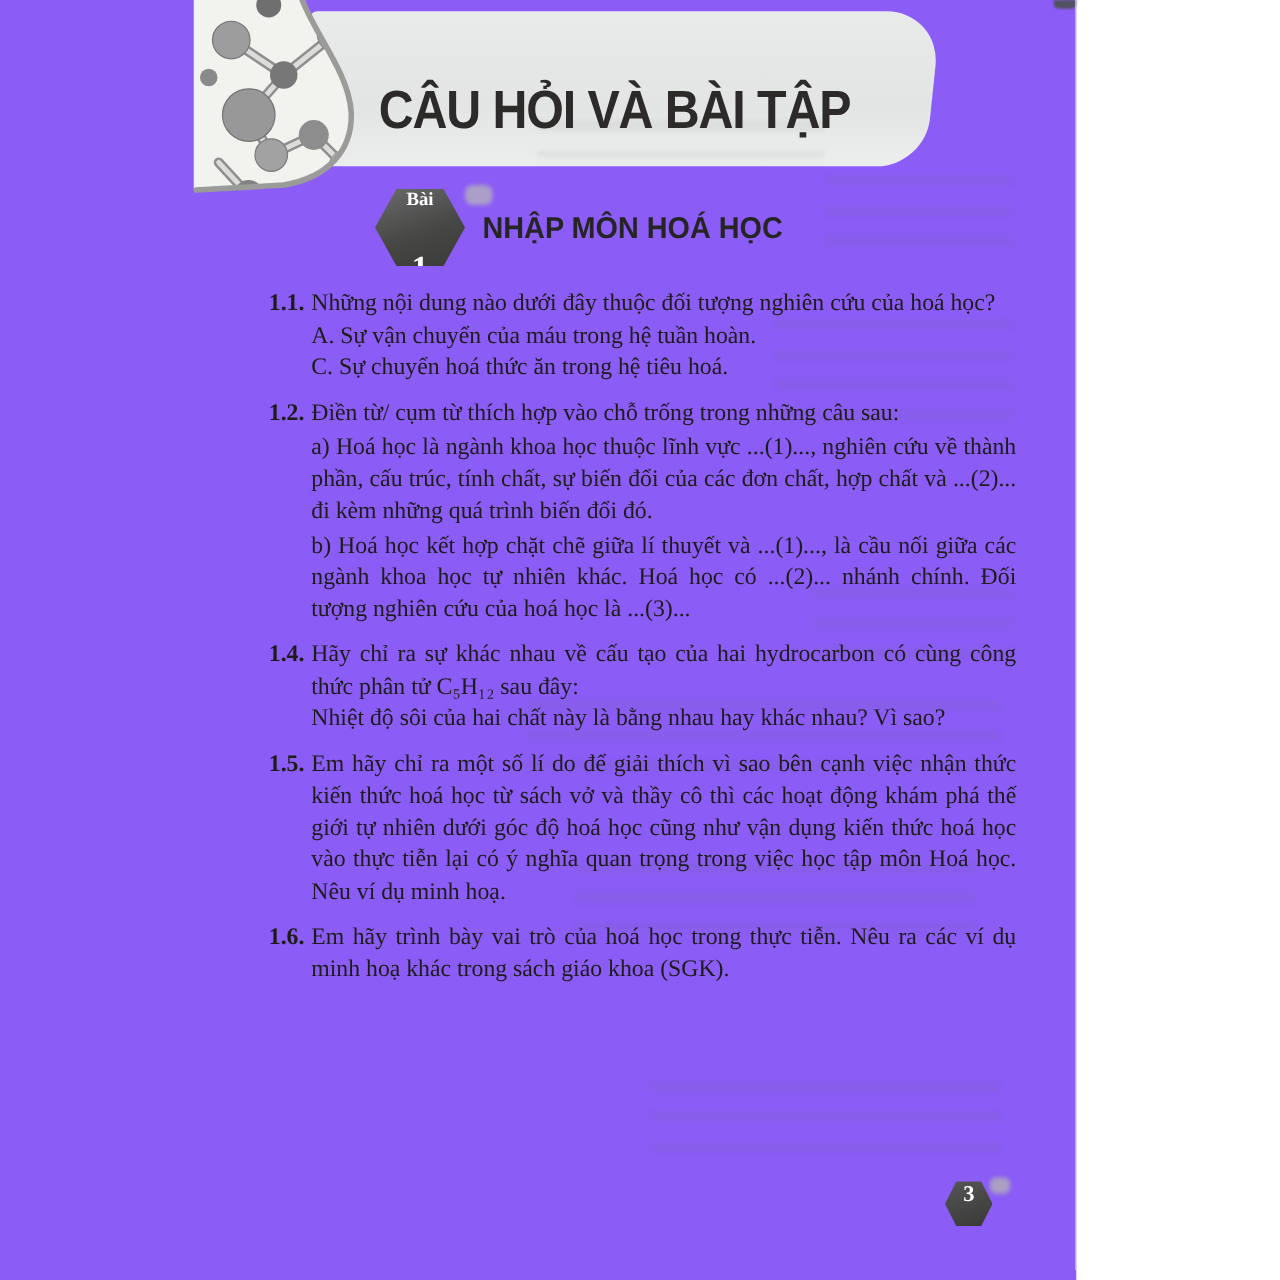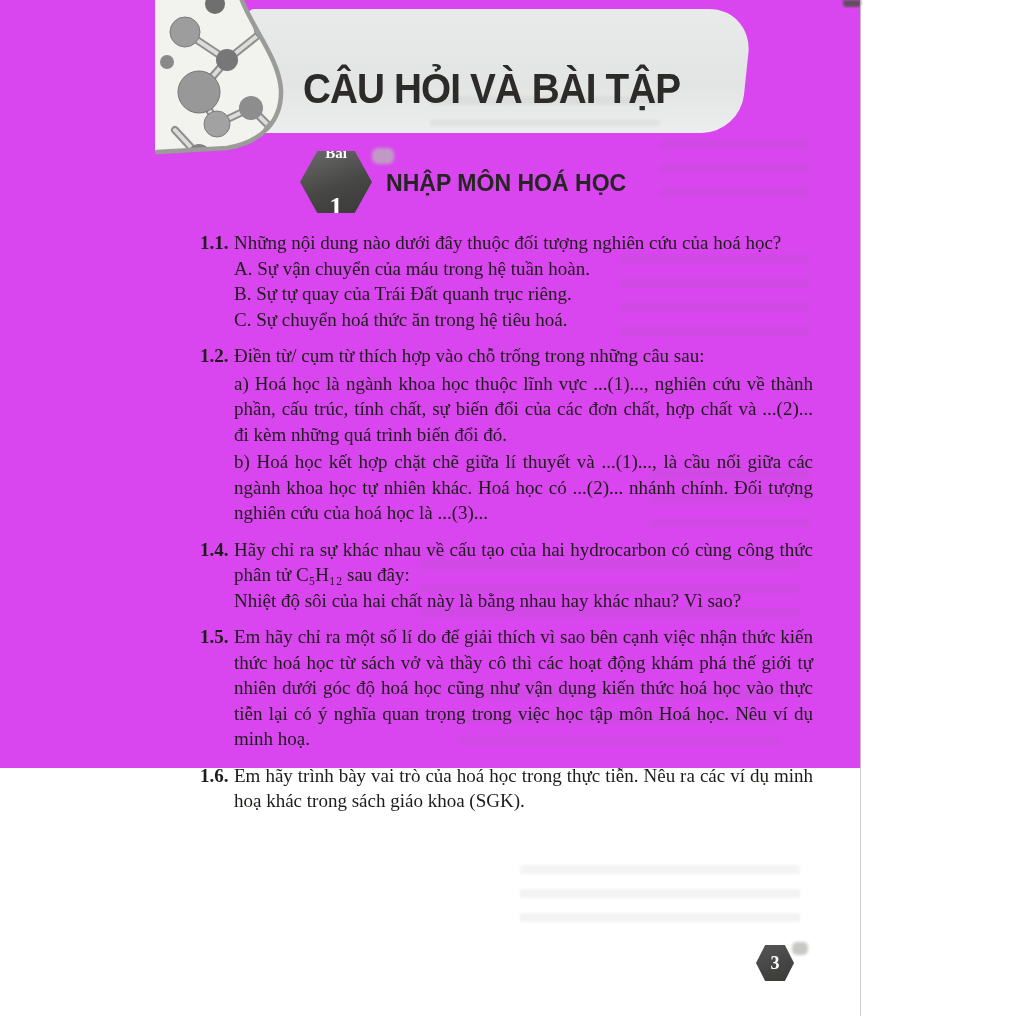--- a/index.html
+++ b/index.html
@@ -4,22 +4,22 @@
 <style>
   html,body{margin:0;padding:0;}
   body{
     width:1024px;height:1024px;position:relative;overflow:hidden;
     background:#ffffff;
     font-family:"Liberation Serif","DejaVu Serif",serif;
     color:#1d1c1a;
   }
   
   .scan-page{
-    position:absolute;left:0;top:0;width:861px;height:768px;
-    background:#d946ef;
+    position:absolute;left:0;top:0;width:861px;height:1024px;
+    background:#8b5cf6;
   }
   .page-edge-line{
     position:absolute;left:860px;top:0;width:1px;height:1016px;
     background:#c8c8c2;opacity:.85;
   }
   .corner-smudge{
     position:absolute;left:843px;top:0;width:18px;height:7px;
     background:#45503c;border-radius:0 0 4px 4px;filter:blur(1px);opacity:.8;
   }
   
@@ -35,21 +35,21 @@
     position:absolute;left:303px;top:64px;width:420px;z-index:3;
     font-family:"Liberation Sans","DejaVu Sans",sans-serif;
     font-weight:800;font-size:43px;letter-spacing:-1px;color:#2c2b29;
     transform:scaleX(.9);transform-origin:left center;white-space:nowrap;
   }
   
   .molecule-wrap{position:absolute;left:155px;top:0;width:148px;height:162px;z-index:2;}
   
   .hexagon{
     clip-path:polygon(24% 0%,76% 0%,100% 50%,76% 100%,24% 100%,0% 50%);
-    display:flex;flex-direction:column;align-items:center;justify-content:center;gap:33px;
+    display:flex;flex-direction:column;align-items:center;gap:33px;
   }
   .lesson-badge{
     position:absolute;left:300px;top:151px;width:72px;height:62px;z-index:3;
     background:linear-gradient(160deg,#6b6b6b 0%,#474746 55%,#3a3a39 100%);
     color:#ffffff;
   }
   .lesson-badge .badge-word{
     font-family:"Liberation Serif","DejaVu Serif",serif;
     font-weight:700;font-size:15px;line-height:15px;margin-top:2px;
   }
@@ -65,21 +65,21 @@
     position:absolute;left:386px;top:169px;z-index:3;
     font-family:"Liberation Sans","DejaVu Sans",sans-serif;
     font-weight:800;font-size:24px;letter-spacing:0;color:#262524;
     transform:scaleX(.96);transform-origin:left center;white-space:nowrap;
   }
   
   .content{
     position:absolute;left:200px;top:230px;width:613px;z-index:3;
     font-size:19px;line-height:25.5px;
   }
-  .q{position:relative;padding-left:34px;margin:0 0 11px 0;}
+  .q{position:relative;padding-left:34px;margin:0 0 11px 15px;}
   .q-num{
     position:absolute;left:0;top:0;font-weight:700;
   }
   .q-text{margin:0;text-align:justify;}
   .q-options p{margin:0;}
   .q-part{margin:2px 0 2px 0;text-align:justify;}
   .opt-row{position:relative;height:25.5px;}
   .opt-row span{position:absolute;top:0;white-space:nowrap;}
   .opt-a{left:0;}
   .opt-b{left:145px;}
@@ -179,21 +179,20 @@
   <div class="bleed" style="left:460px;top:690px;width:320px;height:55px;"></div>
   <div class="bleed" style="left:520px;top:865px;width:280px;height:60px;"></div>
 
   <div class="content">
 
     <div class="q">
       <span class="q-num">1.1.</span>
       <p class="q-text">Những nội dung nào dưới đây thuộc đối tượng nghiên cứu của hoá học?</p>
       <div class="q-options">
         <p>A. Sự vận chuyển của máu trong hệ tuần hoàn.</p>
-        <p>B. Sự tự quay của Trái Đất quanh trục riêng.</p>
         <p>C. Sự chuyển hoá thức ăn trong hệ tiêu hoá.</p>
       </div>
     </div>
 
     <div class="q">
       <span class="q-num">1.2.</span>
       <p class="q-text">Điền từ/ cụm từ thích hợp vào chỗ trống trong những câu sau:</p>
       <p class="q-part">a) Hoá học là ngành khoa học thuộc lĩnh vực ...(1)..., nghiên cứu về thành phần, cấu trúc, tính chất, sự biến đổi của các đơn chất, hợp chất và ...(2)... đi kèm những quá trình biến đổi đó.</p>
       <p class="q-part">b) Hoá học kết hợp chặt chẽ giữa lí thuyết và ...(1)..., là cầu nối giữa các ngành khoa học tự nhiên khác. Hoá học có ...(2)... nhánh chính. Đối tượng nghiên cứu của hoá học là ...(3)...</p>
     </div>

